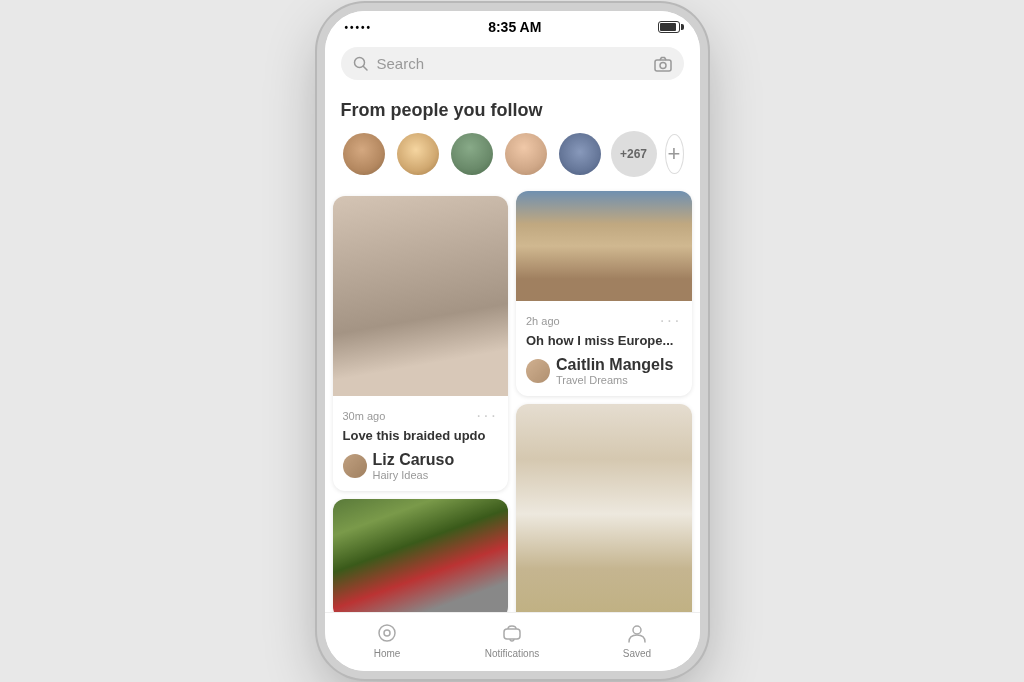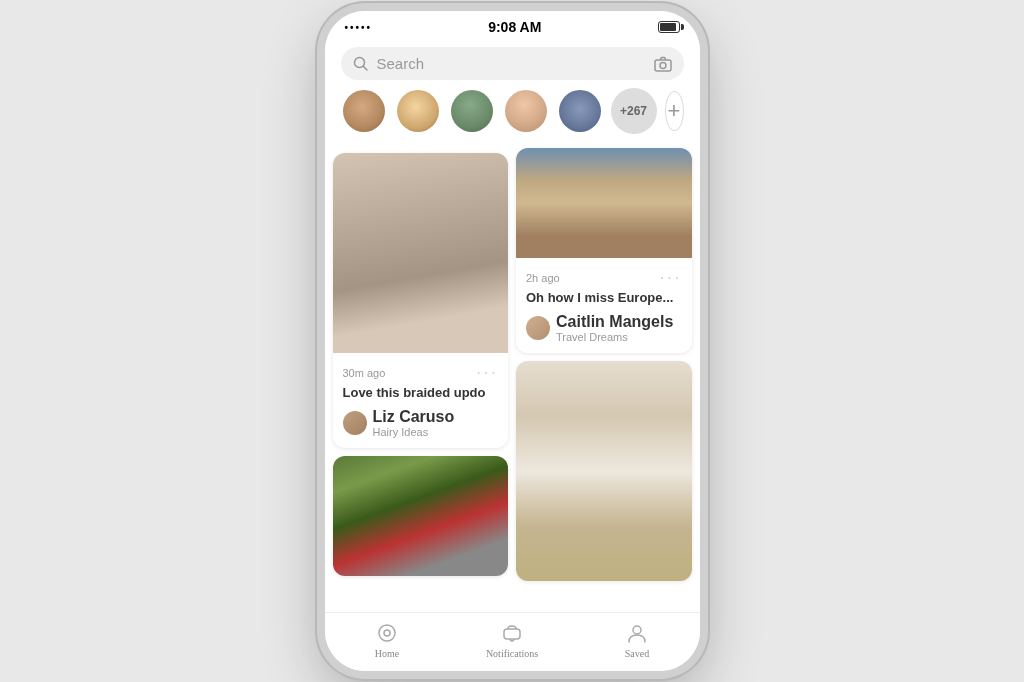--- a/index.html
+++ b/index.html
@@ -193,21 +193,20 @@
     .author-name { font-size: 16px; font-weight: 600; color: #333; }
     .author-board { font-size: 11px; color: #999; }
 
     
     .bottom-nav {
       display: flex;
       background: #fff;
       border-top: 1px solid #eee;
       padding: 8px 0 12px;
       flex-shrink: 0;
-      font-family: Liberation Serif, serif;
     }
     .nav-item {
       flex: 1; display: flex; flex-direction: column; align-items: center; gap: 3px;
       cursor: pointer;
     }
     .nav-icon { width: 24px; height: 24px; display: flex; align-items: center; justify-content: center; }
     .nav-label { font-size: 10px; color: #888; }
     .nav-label.active { color: #333; font-weight: 700; }
 
     
@@ -220,21 +219,21 @@
     .face-4 { background: radial-gradient(circle at 45% 35%, #f0c8a8 0%, #d0a888 60%, #b08868 100%); }
     .face-5 { background: radial-gradient(circle at 50% 45%, #8899bb 0%, #667799 60%, #445577 100%); }
   </style>
 </head>
 <body>
 
 <div class="phone-wrapper">
 
   <div class="status-bar">
     <span class="status-dots">•••••</span>
-    <span class="status-time">9:08 AM</span>
+    <span class="status-time">8:35 AM</span>
     <div class="status-battery">
       <div class="battery-fill"></div>
     </div>
   </div>
 
   <div class="search-bar-container">
     <div class="search-bar">
       <span class="search-icon-svg">
         <svg width="16" height="16" viewBox="0 0 16 16" fill="none">
           <circle cx="6.5" cy="6.5" r="5" stroke="#999" stroke-width="1.5"></circle>
@@ -247,20 +246,21 @@
           <rect x="1" y="4" width="16" height="11" rx="2" stroke="#999" stroke-width="1.5"></rect>
           <circle cx="9" cy="9.5" r="3" stroke="#999" stroke-width="1.5"></circle>
           <path d="M6 4 L7.5 1.5 H10.5 L12 4" stroke="#999" stroke-width="1.5" stroke-linejoin="round"></path>
         </svg>
       </span>
     </div>
   </div>
 
   <div class="main-content">
 
+    <div class="section-title">From people you follow</div>
 
     <div class="followers-row">
       <div class="avatar-circle">
         <div class="avatar-placeholder face-1"></div>
       </div>
       <div class="avatar-circle">
         <div class="avatar-placeholder face-2"></div>
       </div>
       <div class="avatar-circle">
         <div class="avatar-placeholder face-3"></div>

